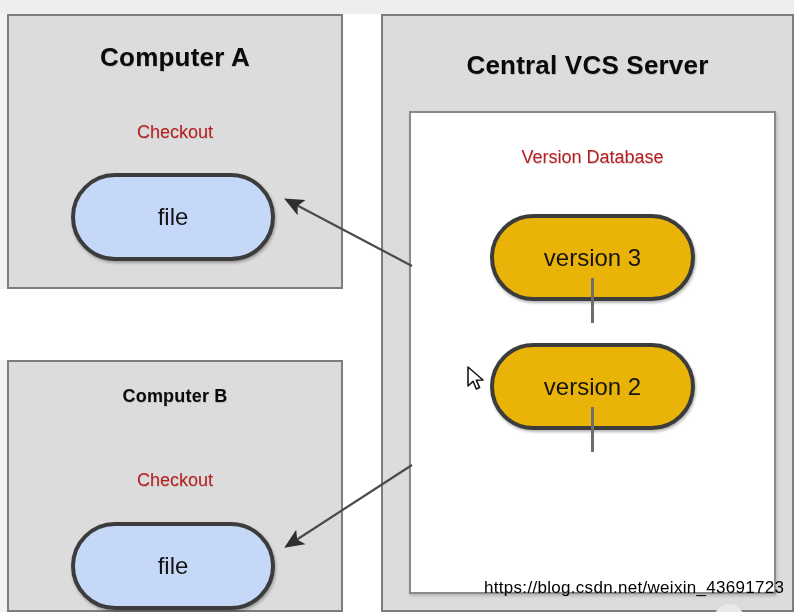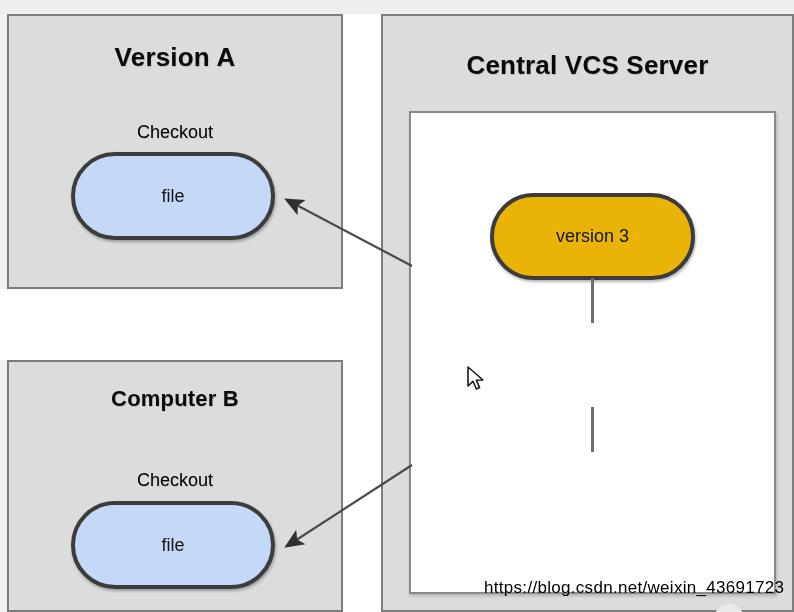--- a/index.html
+++ b/index.html
@@ -62,44 +62,45 @@
   .panel-title {
     position: absolute;
     width: 100%;
     text-align: center;
     font-weight: bold;
     color: #0a0a0a;
     letter-spacing: 0.2px;
     text-shadow: 0.5px 0.5px 0 rgba(160,160,160,0.55);
   }
   .title-a { top: 26px;  font-size: 26px; }
-  .title-b { top: 24px;  font-size: 22px; }
+  .title-b { top: 24px;  font-size: 18px; }
   .title-s { top: 34px;  font-size: 26px; }
 
   .sub-label {
     position: absolute;
     width: 100%;
     text-align: center;
     font-size: 18px;
-    color: #000000;
+    color: #b91c1c;
     text-shadow: 0.5px 0.5px 0 rgba(170,170,170,0.5);
   }
 
   
   .node {
     position: absolute;
     box-sizing: border-box;
     border: 4px solid #3c3c3c;
     border-radius: 44px;
     display: flex;
     align-items: center;
     justify-content: center;
-    font-size: 18px;
+    font-size: 24px;
     color: #151515;
     box-shadow: 1px 2px 3px rgba(0,0,0,0.30);
+    margin-top: 21px;
   }
   .node-file    { background: #c6d8f8; }
   .node-version { background: #eab308; }
 
   
   .db-box {
     position: absolute;
     left: 409px; top: 111px;
     width: 367px; height: 483px;
     background: #ffffff;
@@ -146,47 +147,51 @@
 
 <div id="screenshot">
 
   <div class="band-top"></div>
   <div class="band-left"></div>
   <div class="band-gap"></div>
   <div class="band-leftlow"></div>
   <div class="band-mid"></div>
 
   <div class="panel panel-a">
-    <div class="panel-title title-a">Version A</div>
+    <div class="panel-title title-a">Computer A</div>
     <div class="sub-label" style="top:106px;">Checkout</div>
     <div class="node node-file" style="left:62px; top:136px; width:204px; height:88px;">
       <span>file</span>
     </div>
   </div>
 
   <div class="panel panel-b">
     <div class="panel-title title-b">Computer B</div>
     <div class="sub-label" style="top:108px;">Checkout</div>
     <div class="node node-file" style="left:62px; top:139px; width:204px; height:88px;">
       <span>file</span>
     </div>
   </div>
 
   <div class="panel panel-s">
     <div class="panel-title title-s">Central VCS Server</div>
   </div>
 
   <div class="db-box">
+    <div class="sub-label" style="top:34px;">Version Database</div>
 
     <div class="node node-version" style="left:79px; top:80px; width:205px; height:87px;">
       <span>version 3</span>
     </div>
 
     <div class="connector" style="left:180px; top:165px; height:45px;"></div>
 
+    <div class="node node-version" style="left:79px; top:209px; width:205px; height:87px;">
+      <span>version 2</span>
+    </div>
 
     <div class="connector" style="left:180px; top:294px; height:45px;"></div>
 
   </div>
 
   <svg class="arrows" viewBox="0 0 794 612">
     <defs>
       <marker id="ah" markerWidth="9" markerHeight="9" refX="7.5" refY="4.5" orient="auto" markerUnits="strokeWidth">
         <path d="M9,4.5 L0,0.6 L2,4.5 L0,8.4 Z" fill="#2f2f2f"></path>
       </marker>

